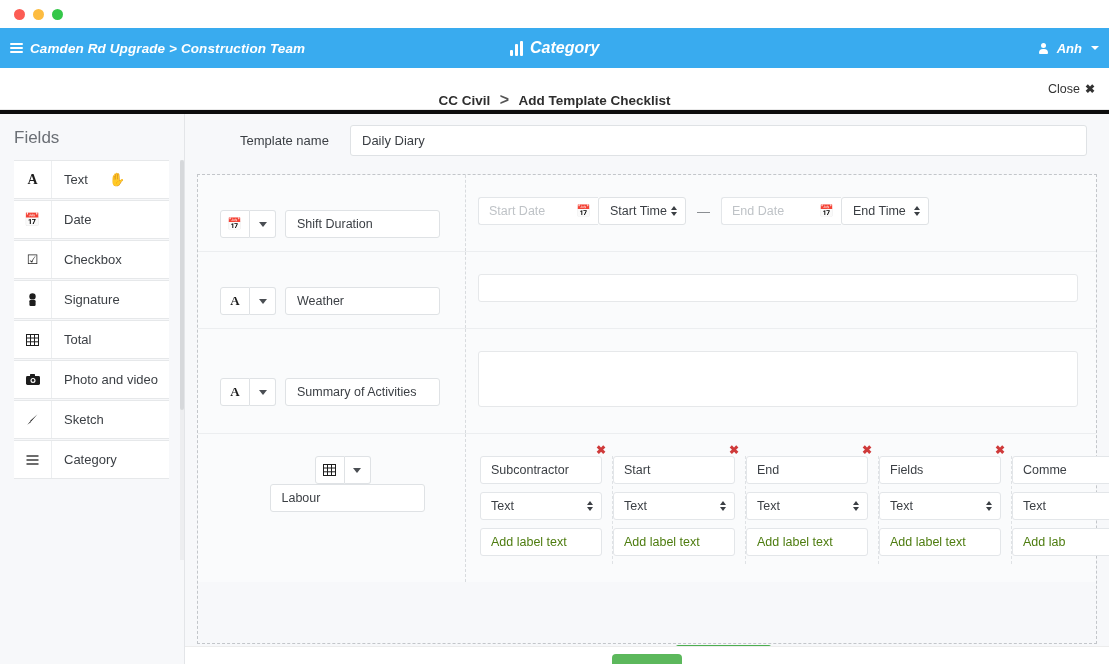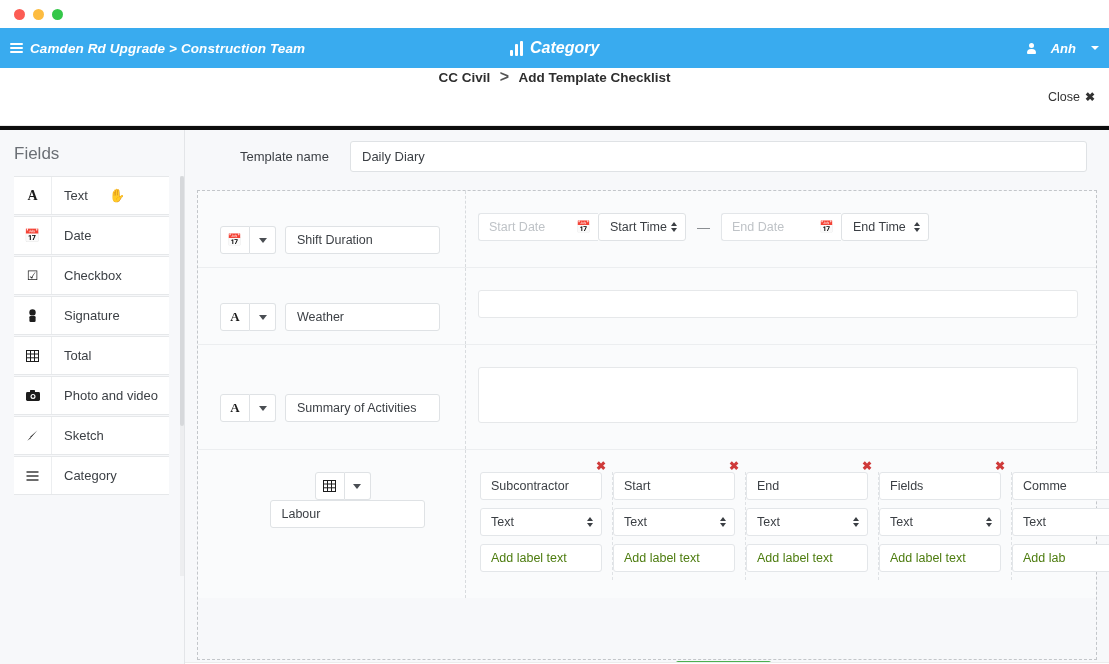--- a/index.html
+++ b/index.html
@@ -39,21 +39,21 @@
     display: flex; align-items: center; justify-content: center; gap: 7px;
     font-size: 16px; font-weight: bold; pointer-events: none;
   }
   .brand-mark { display: flex; align-items: flex-end; gap: 1.5px; height: 15px; }
   .brand-mark i { display: block; width: 3.5px; background: #fff; border-radius: 1px; }
   .bm1 { height: 6px; }
   .bm2 { height: 12px; }
   .bm3 { height: 15px; }
   .appbar-right {
     margin-left: auto; padding-right: 10px;
-    display: flex; align-items: center; gap: 15px;
+    display: flex; align-items: center; gap: 9px;
     font-size: 13px; font-weight: bold;
   }
   .person-glyph {
     display: inline-block; width: 9px; height: 11px; position: relative;
   }
   .person-glyph::before {
     content: ""; position: absolute; top: 0; left: 2px;
     width: 5px; height: 5px; border-radius: 50%; background: #fff;
   }
   .person-glyph::after {
@@ -61,22 +61,22 @@
     width: 9px; height: 5px; background: #fff;
     border-radius: 4px 4px 1px 1px;
   }
   .caret-down {
     width: 0; height: 0; border-left: 4px solid transparent;
     border-right: 4px solid transparent; border-top: 4px solid #fff;
   }
 
   
   .subheader {
-    height: 58px; background: #fff; border-bottom: 1px solid #e8e8e8;
-    position: relative; display: flex; align-items: flex-start; justify-content: center;
+    height: 42px; background: #fff; border-bottom: 1px solid #e8e8e8;
+    position: relative; display: flex; align-items: flex-end; justify-content: center;
   }
   .crumb { font-size: 13.5px; font-weight: bold; color: #2e2e2e; }
   .crumb-sep { color: #555; padding: 0 5px; font-weight: bold; }
   .close-btn {
     position: absolute; right: 14px; top: 50%; transform: translateY(-50%);
     font-size: 12.5px; color: #333; display: flex; align-items: center; gap: 5px;
     cursor: pointer;
   }
   .x-glyph { font-size: 12px; font-weight: bold; line-height: 1; }
 

